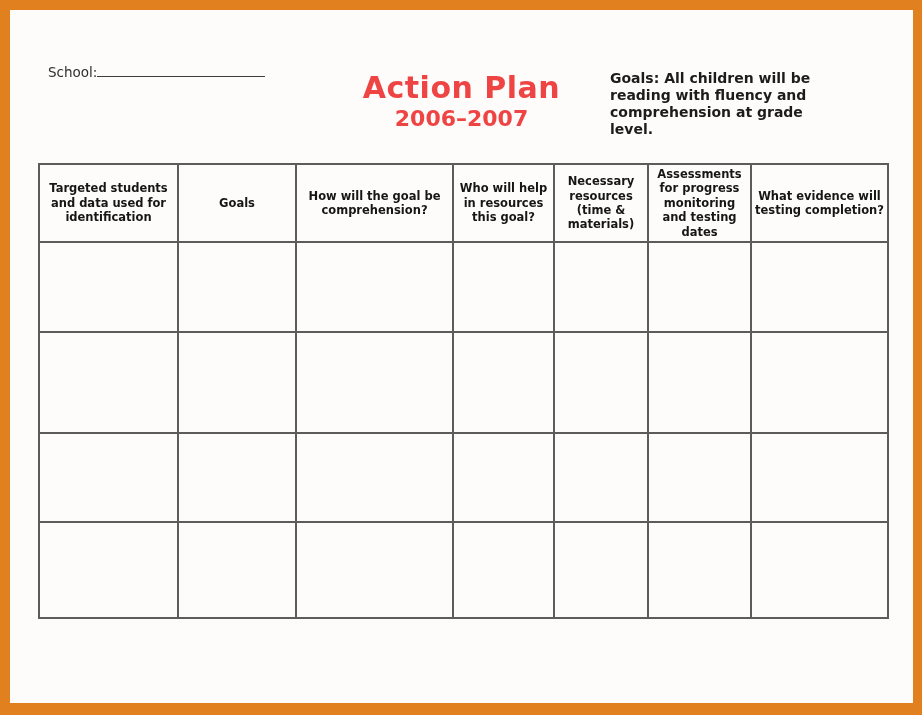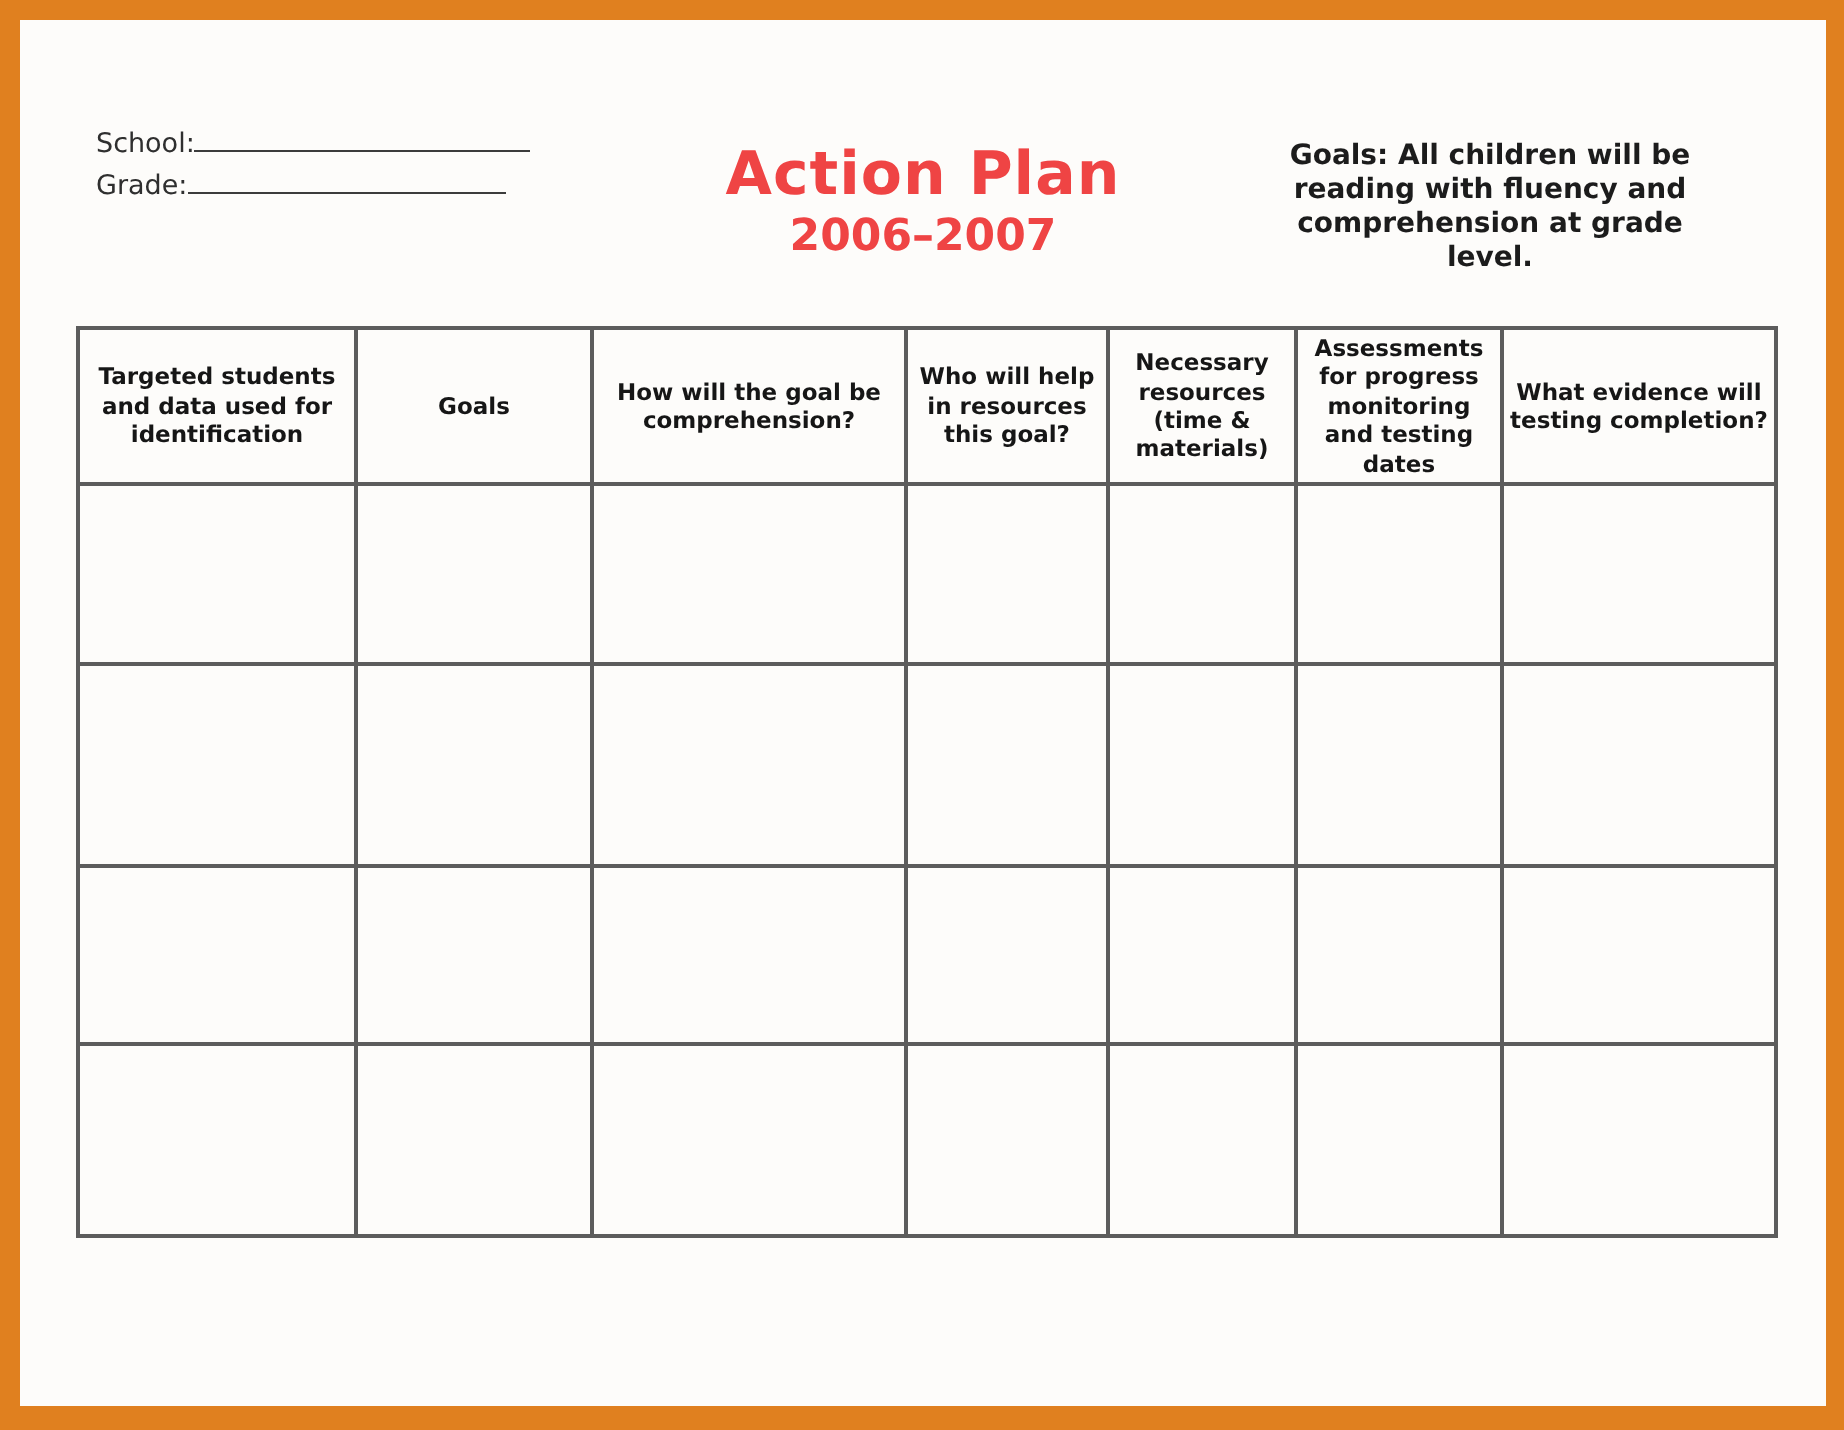--- a/index.html
+++ b/index.html
@@ -21,21 +21,21 @@
   }
   
   .fields {
     position: absolute;
     left: 38px;
     top: 52px;
     font-size: 13.5px;
     color: #2f2f2f;
     line-height: 21px;
   }
-  .field { white-space: nowrap; }
+  .field { white-space: nowrap; text-align: right; }
   .field .label { vertical-align: baseline; }
   .field .line {
     display: inline-block;
     height: 12px;
     border-bottom: 1px solid #3c3c3c;
   }
   .line-school  { width: 168px; }
   .line-teacher { width: 163px; }
   .line-grade   { width: 159px; }
 
@@ -53,28 +53,27 @@
     letter-spacing: 0.5px;
   }
   .subtitle {
     font-size: 22px;
     font-weight: 700;
     margin-top: 1px;
   }
 
   .goals {
     position: absolute;
-    left: 628px;
+    left: 600px;
     top: 60px;
     width: 214px;
     font-size: 14px;
     font-weight: 700;
     color: #1c1c1c;
     line-height: 1.22;
-    text-align: center;
   }
 
   
   table.plan {
     position: absolute;
     left: 28px;
     top: 153px;
     width: 849px;
     border-collapse: collapse;
     table-layout: fixed;
@@ -107,23 +106,20 @@
   .r4 td { height: 96px; }
 </style>
 </head>
 <body>
 
 <div class="page">
 
   <div class="fields">
     <div class="field">
       <span class="label">School:</span><span class="line line-school"></span>
-    </div>
-    <div class="field">
-      <span class="label">Grade:</span><span class="line line-grade"></span>
     </div>
   </div>
 
   <div class="title-block">
     <div class="title">Action Plan</div>
     <div class="subtitle">2006–2007</div>
   </div>
 
   <div class="goals">Goals: All children will be reading with fluency and comprehension at grade level.</div>
 

